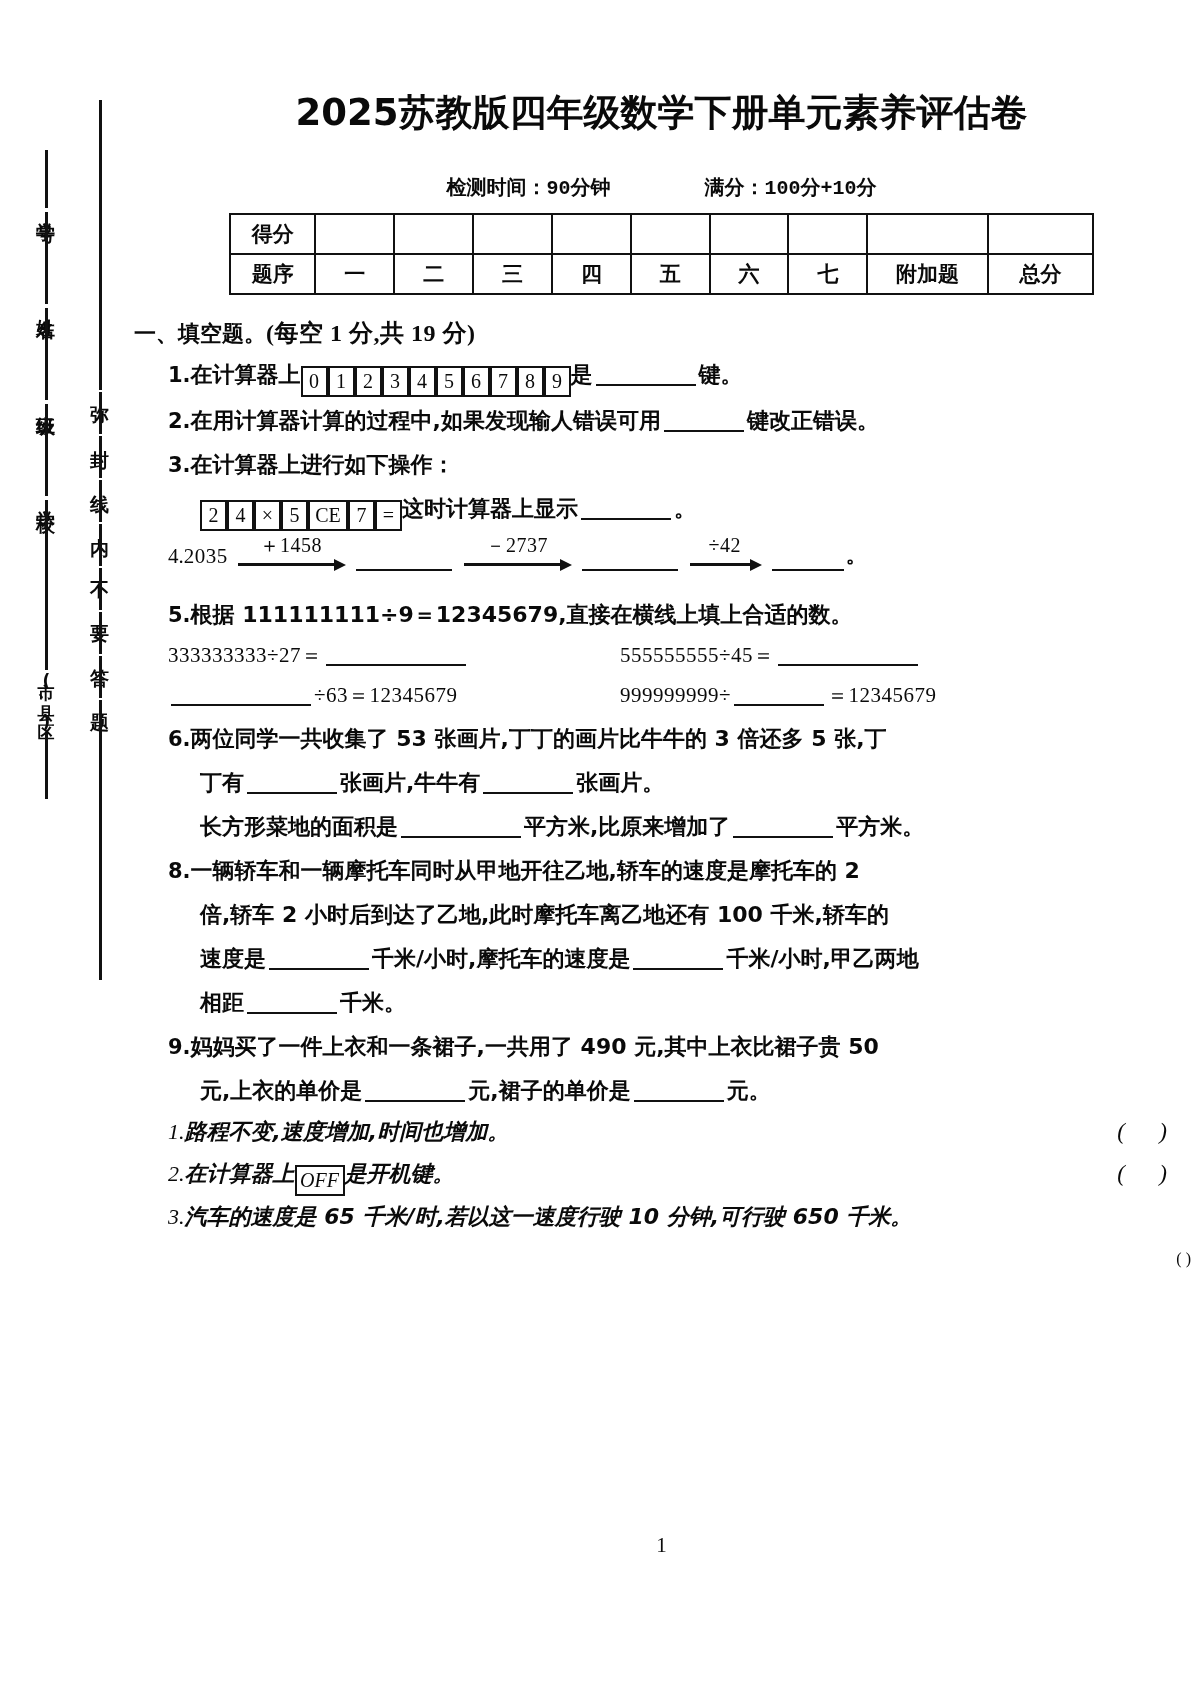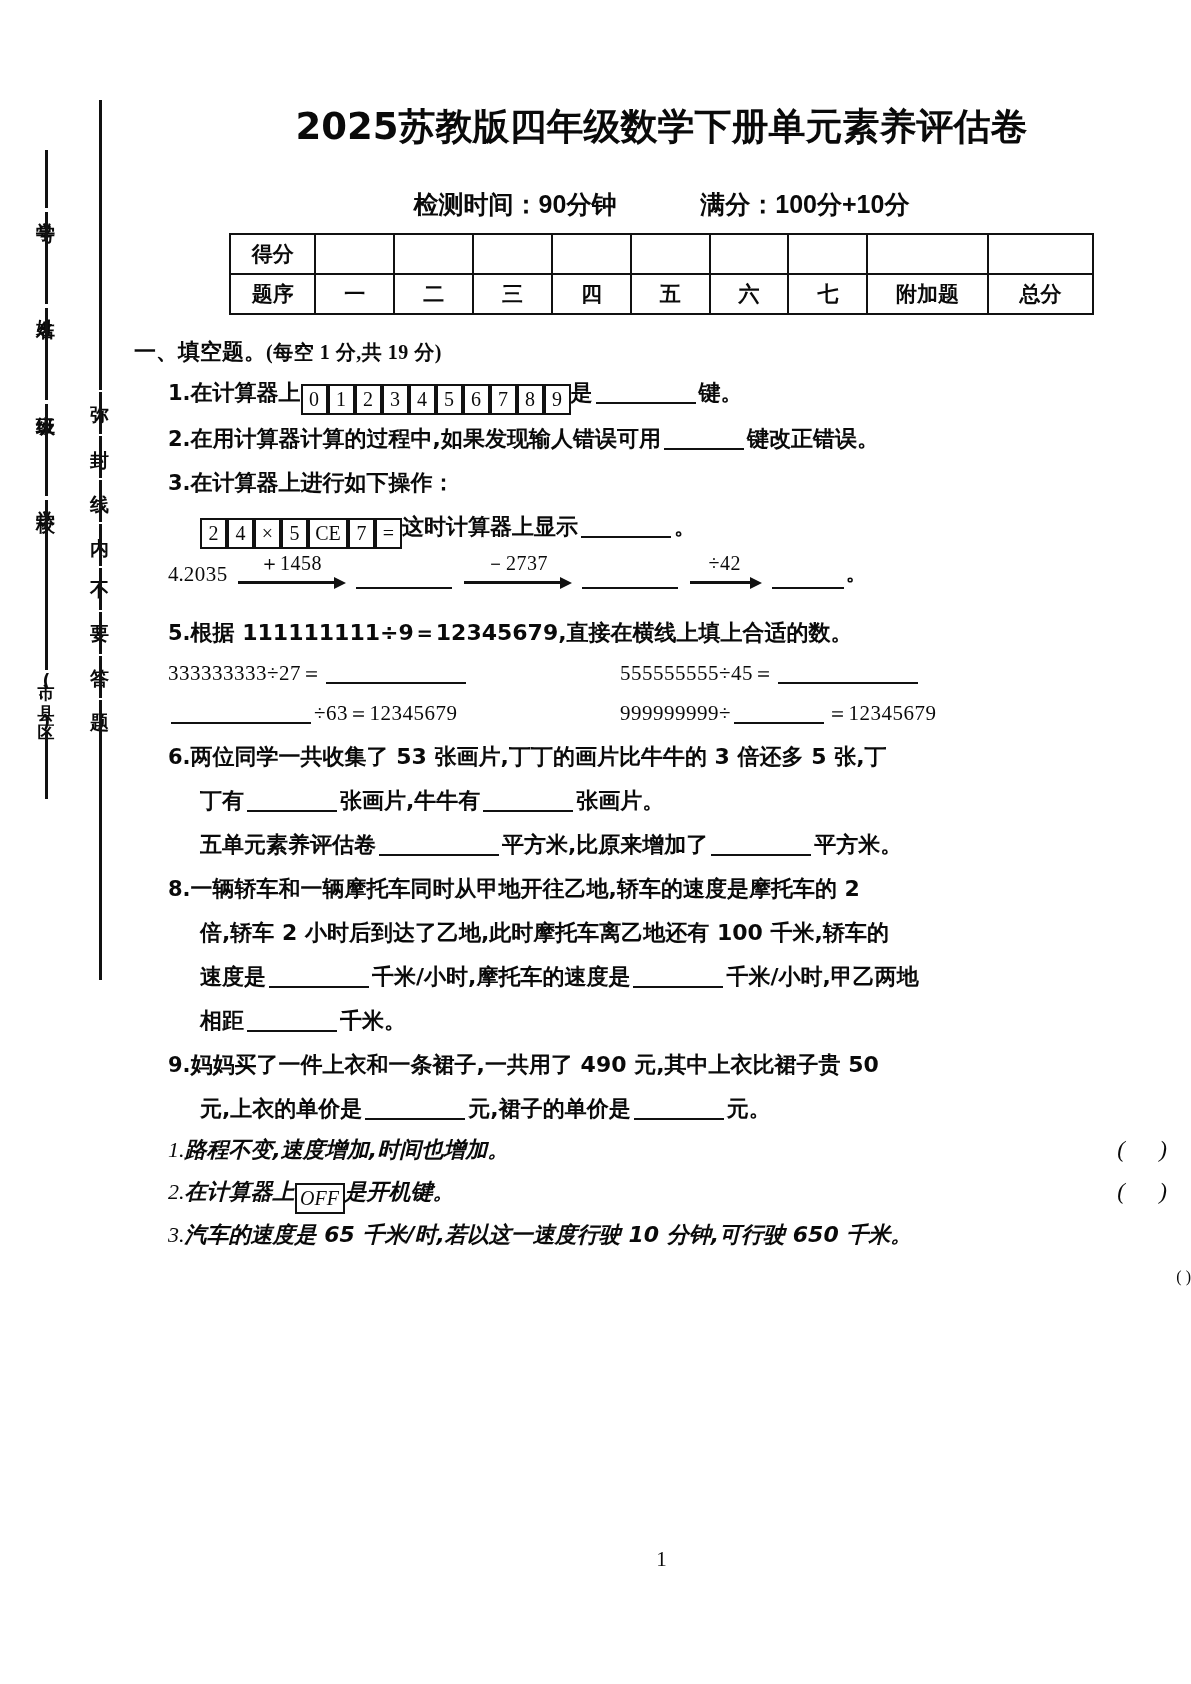--- a/index.html
+++ b/index.html
@@ -42,21 +42,21 @@
   }
   .seal-label.small { font-size: 17px; letter-spacing: 1px; }
   .seal-rule {
     width: 3px;
     background: #111;
   }
 
   
   #page {
     position: absolute;
-    left: 132px; top: 14px;
+    left: 132px; top: 0;
     width: 1059px; height: 1596px;
     padding: 0;
   }
 
   
   #main-title {
     text-align: center;
     font-family: "DejaVu Sans", sans-serif;
     font-weight: bold;
     font-size: 37px;
@@ -67,23 +67,23 @@
   #sub-title {
     text-align: center;
     font-family: "DejaVu Sans", sans-serif;
     font-weight: bold;
     font-size: 30px;
     margin-top: 38px;
   }
   #exam-meta {
     margin-top: 36px;
     text-align: center;
-    font-family: Liberation Sans, sans-serif;
-    font-weight: bold;
-    font-size: 25px;
+    font-family: Liberation Mono, monospace;
+    font-weight: bold;
+    font-size: 20px;
   }
   #exam-meta .meta-item { display: inline-block; }
   #exam-meta .meta-gap { display: inline-block; width: 70px; }
 
   
   #score-table-wrap {
     margin: 12px auto 0 auto;
     width: 865px;
   }
   table#score-table {
@@ -105,21 +105,21 @@
   table#score-table td.extra { width: 110px; }
   table#score-table td.total { width: 96px; }
 
   
   .section-head {
     font-family: "DejaVu Sans", sans-serif;
     font-weight: bold;
     font-size: 22px;
     margin: 22px 0 6px 2px;
   }
-  .section-head .score-note { font-size: 20px; text-align: center; }
+  .section-head .score-note { font-size: 24px; text-align: center; }
 
   .q {
     font-size: 22px;
     line-height: 40px;
     margin-left: 36px;
     margin-top: 4px;
     font-family: "Liberation Serif", serif;
   }
   .q .qn {
     font-family: "DejaVu Sans", sans-serif;
@@ -406,21 +406,21 @@
   </div>
 
   <div class="q">
     <span class="qn">6.</span><span class="cn">两位同学一共收集了 53 张画片,丁丁的画片比牛牛的 3 倍还多 5 张,丁</span>
   </div>
   <div class="q line-2">
     <span class="cn">丁有</span><span class="blank w90"></span><span class="cn">张画片,牛牛有</span><span class="blank w90"></span><span class="cn">张画片。</span>
   </div>
 
   <div class="q line-2">
-    <span class="cn">五单元素养评估卷</span><span class="blank w120"></span><span class="cn">平方米,比原来增加了</span><span class="blank w100"></span><span class="cn">平方米。</span>
+    <span class="cn">长方形菜地的面积是</span><span class="blank w120"></span><span class="cn">平方米,比原来增加了</span><span class="blank w100"></span><span class="cn">平方米。</span>
   </div>
 
   <div class="q">
     <span class="qn">8.</span><span class="cn">一辆轿车和一辆摩托车同时从甲地开往乙地,轿车的速度是摩托车的 2</span>
   </div>
   <div class="q line-2">
     <span class="cn">倍,轿车 2 小时后到达了乙地,此时摩托车离乙地还有 100 千米,轿车的</span>
   </div>
   <div class="q line-2">
     <span class="cn">速度是</span><span class="blank w100"></span><span class="cn">千米/小时,摩托车的速度是</span><span class="blank w90"></span><span class="cn">千米/小时,甲乙两地</span>

